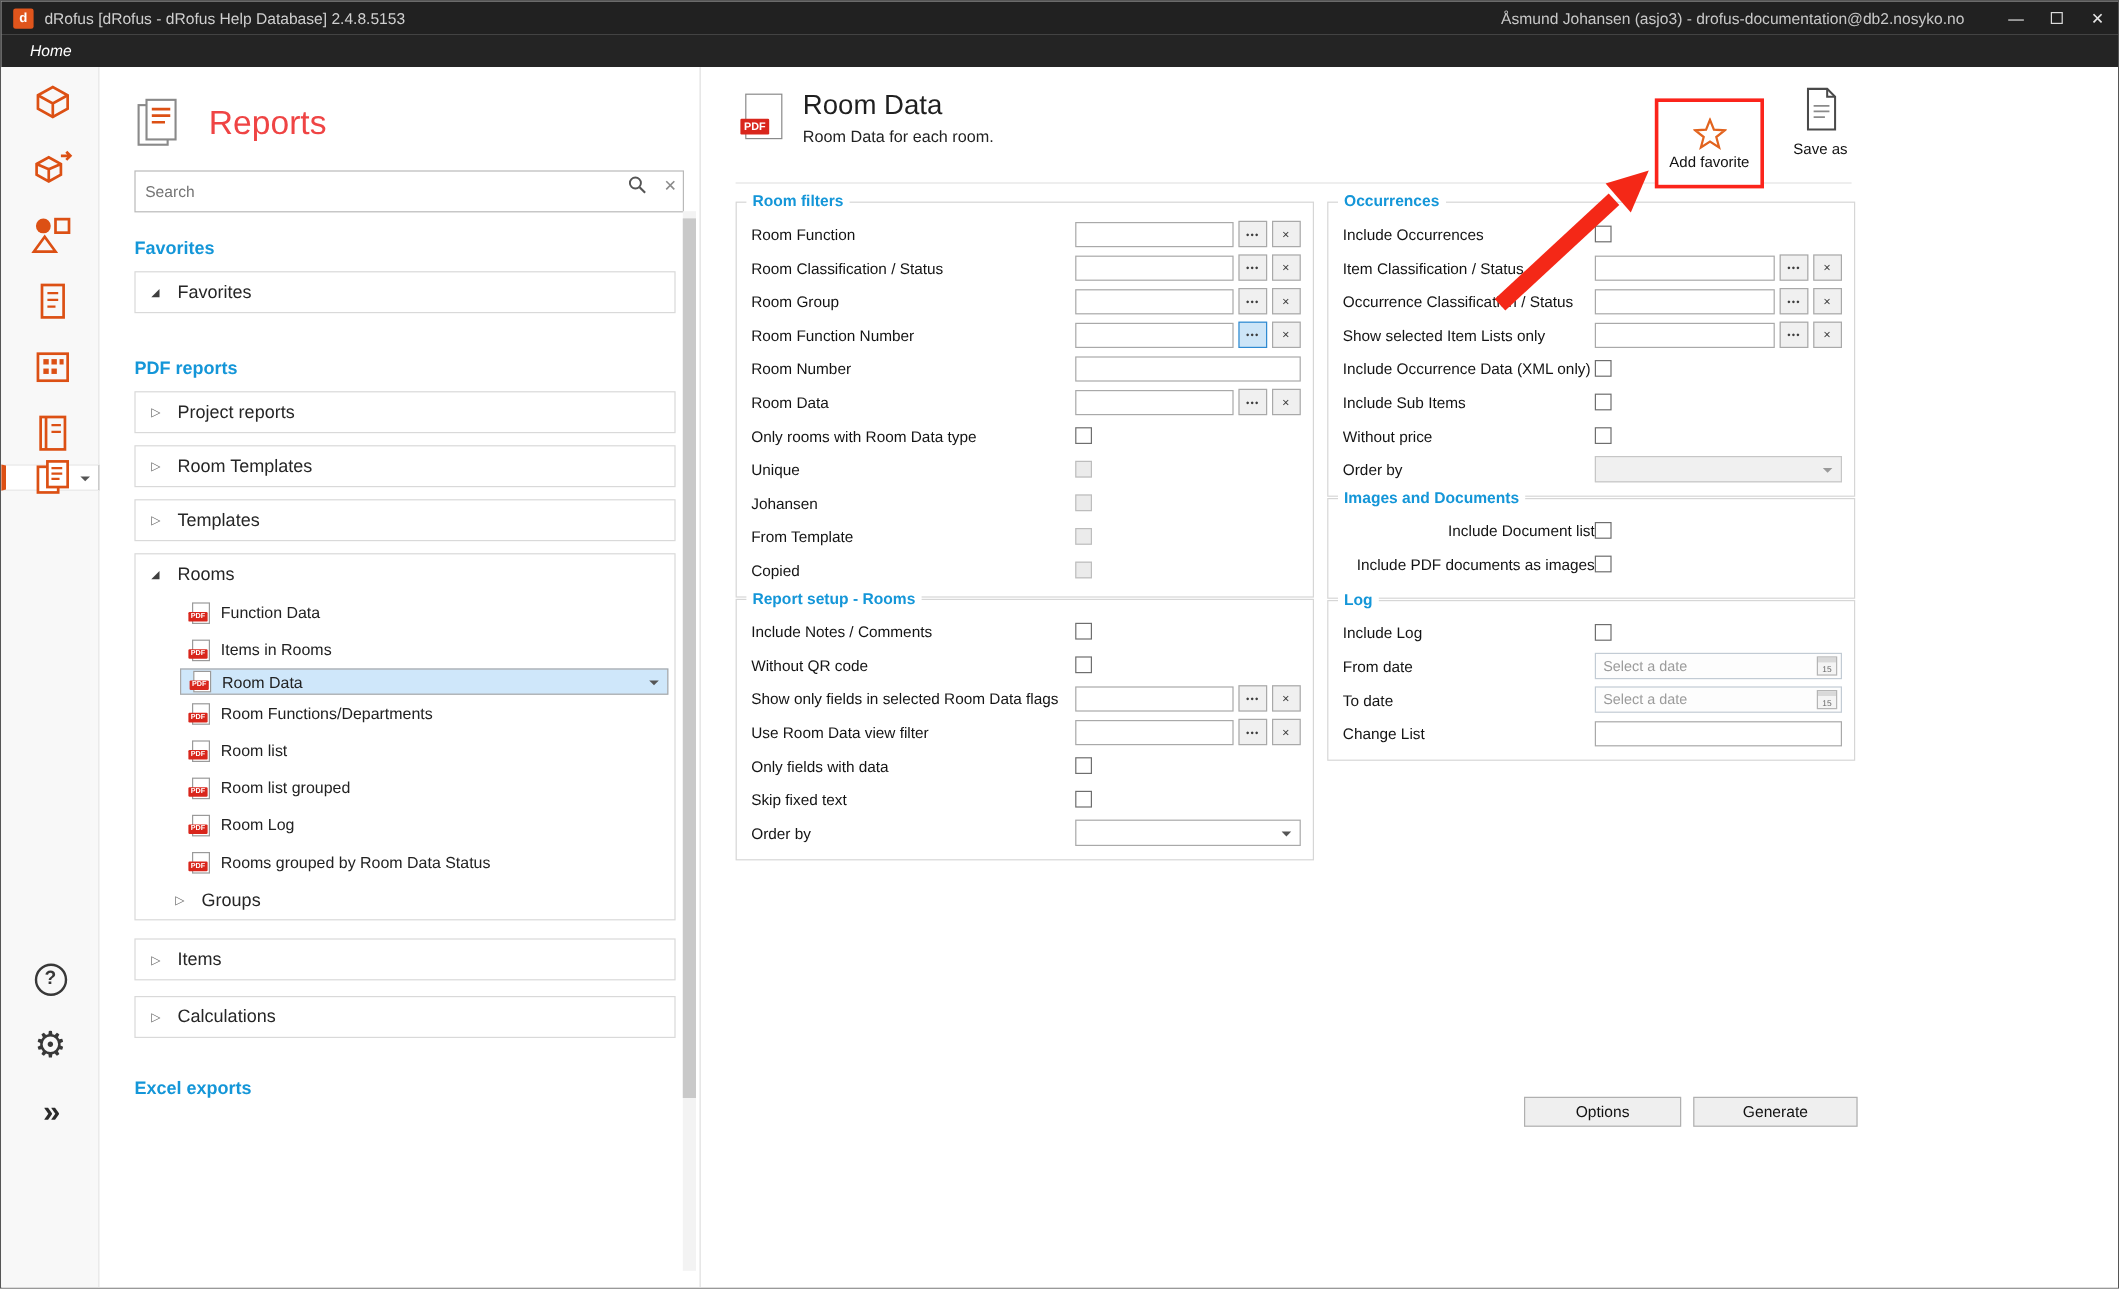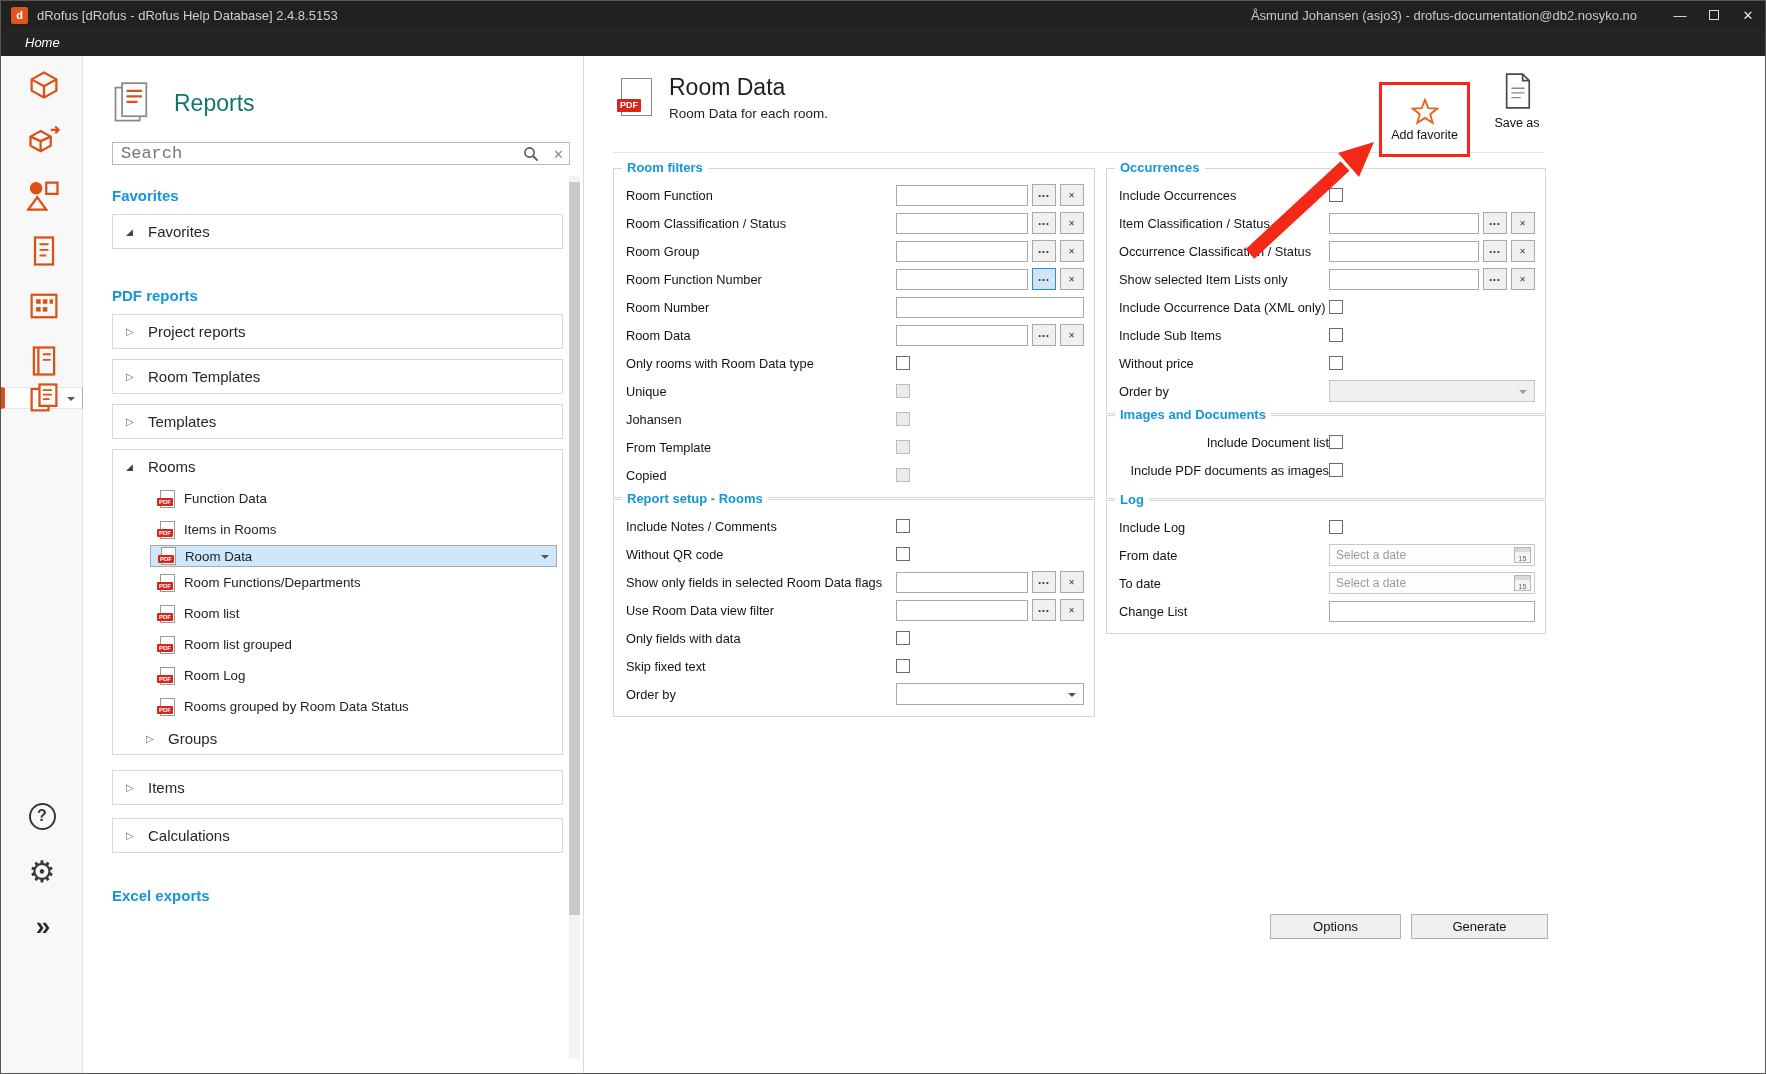--- a/index.html
+++ b/index.html
@@ -27,23 +27,23 @@
   .mod.sel { background:#fff; border-left:4px solid #dc5014; border-top:1px solid #e6e6e6; border-bottom:1px solid #e6e6e6; }
   .botic { position:absolute; left:0; width:82px; height:50px; display:flex; align-items:center; justify-content:center; color:#383838; }
   .helpcirc { width:27px; height:27px; border:2.5px solid #383838; border-radius:50%; display:flex; align-items:center; justify-content:center; font-size:16px; font-weight:bold; color:#383838; }
   .gearglyph { font-size:30px; color:#383838; }
   .expglyph { font-size:26px; font-weight:bold; color:#2b2b2b; letter-spacing:-2px; }
 
   
   .panel { position:absolute; left:82px; top:0; width:501px; height:100%; background:#fff; border-right:1px solid #dadada; }
   .panel-inner { padding:20px 0 0 29px; }
   .rp-titlerow { display:flex; align-items:center; gap:22px; height:54px; }
-  .rp-title { font-size:23px; color:#0f766e;text-align:center; }
+  .rp-title { font-size:28px; color:#ef4444;text-align:center; }
   .searchwrap { position:relative; width:458px; margin-top:12px; }
-  .searchinput { width:100%; height:23px; border:1px solid #b9b9b9; padding:0 58px 0 8px; font-size:17px; font-family:Liberation Mono, monospace; color:#777; }
+  .searchinput { width:100%; height:35px; border:1px solid #b9b9b9; padding:0 58px 0 8px; font-size:13px; font-family:Liberation Sans, sans-serif; color:#777; }
   .searchicons { position:absolute; right:6px; top:4px; display:flex; gap:14px; align-items:center; }
   .clrglyph { color:#8a8a8a; font-size:13px; }
   .bluehead { color:#1496d8; font-weight:bold; font-size:15px; }
   .h-fav { margin-top:22px; }
   .h-pdf { margin-top:38px; }
   .h-xls { margin-top:34px; }
   .gbox { border:1px solid #d9d9d9; width:451px; margin-top:10px; background:#fff; }
   .ghead { height:33px; display:flex; align-items:center; padding-left:13px; gap:10px; font-size:15px; color:#262626; }
   .expglyph2 { font-size:9px; color:#3f3f3f; width:12px; }
   .colglyph { font-size:10px; color:#6a6a6a; width:12px; }

